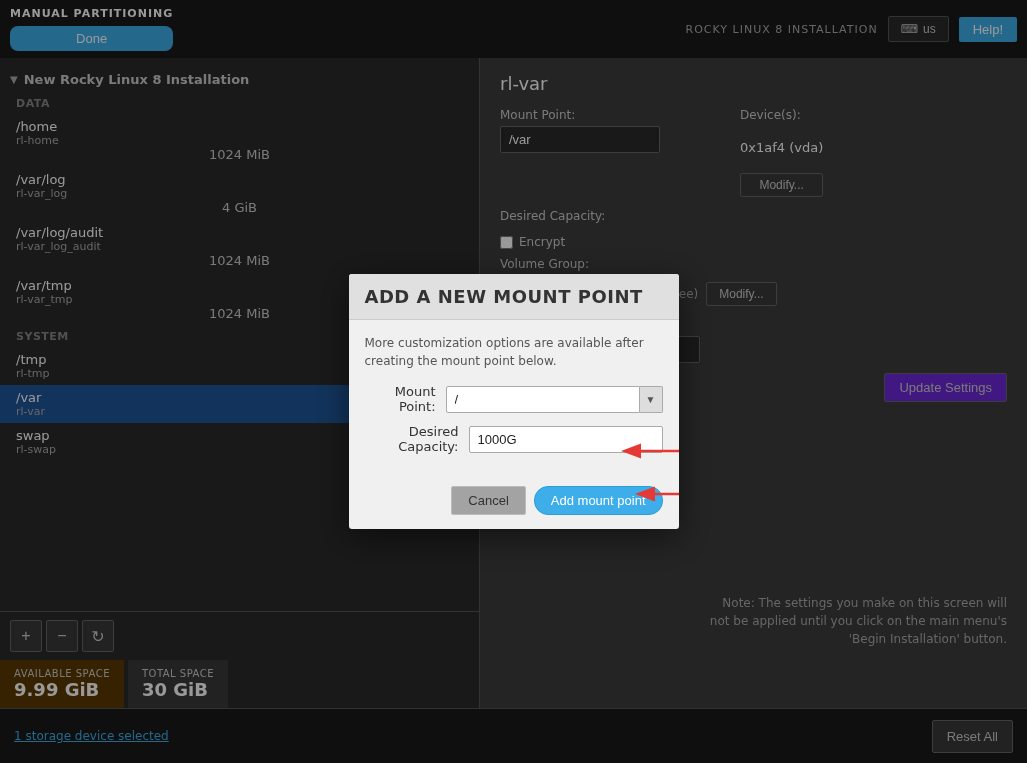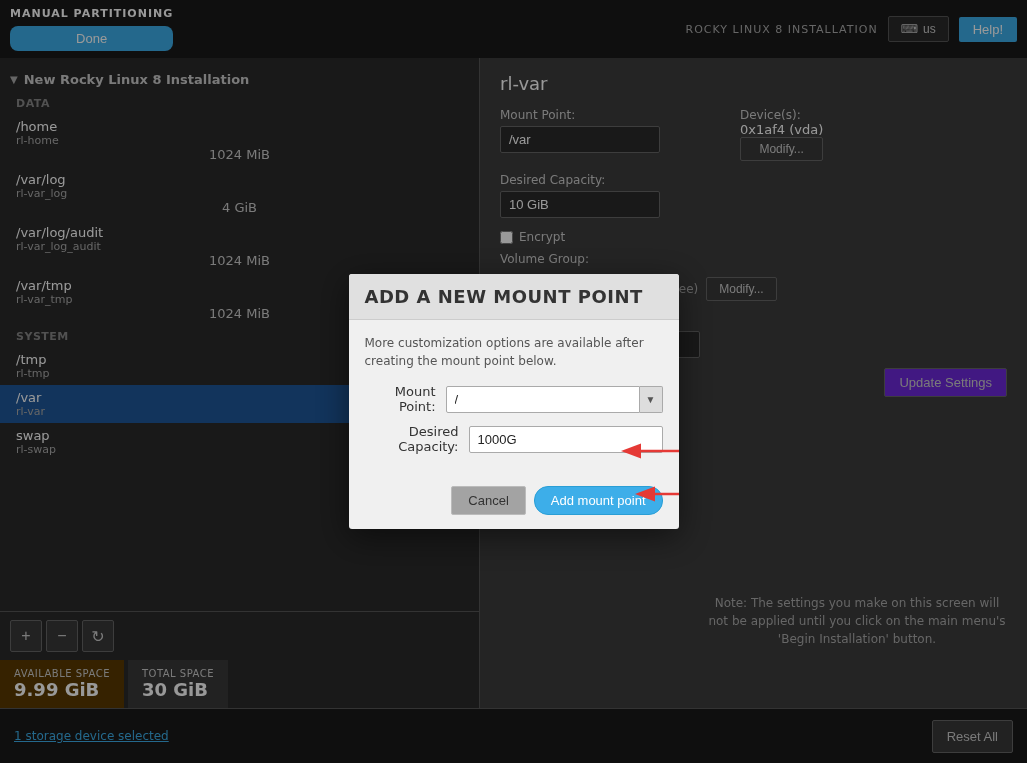--- a/index.html
+++ b/index.html
@@ -181,21 +181,21 @@
     .form-input {
       background: #2a2a2a;
       border: 1px solid #666;
       color: #fff;
       padding: 5px 8px;
       font-size: 13px;
       border-radius: 2px;
       width: 160px;
     }
 
-    .right-col { display: flex; flex-direction: column; gap: 0; }
+    .right-col { display: flex; flex-direction: column; gap: 18px; }
     .right-label { font-size: 12px; color: #ccc; }
     .right-value { font-size: 13px; color: #fff; }
     .modify-btn {
       background: #3a3a3a;
       border: 1px solid #666;
       color: #ccc;
       padding: 4px 12px;
       cursor: pointer;
       border-radius: 2px;
       font-size: 12px;
@@ -246,21 +246,21 @@
       cursor: pointer;
       border-radius: 2px;
       font-size: 13px;
       float: right;
     }
 
     .note-text {
       position: absolute;
       bottom: 60px;
       right: 20px;
-      text-align: center;
+      text-align: right;
       font-size: 12px;
       color: #aaa;
       max-width: 300px;
       line-height: 1.5;
     }
 
     
     .bottom-bar {
       height: 55px;
       background: #1a1a1a;
@@ -512,21 +512,20 @@
       <div class="right-col" style="margin-left:60px;">
         <span class="right-label">Device(s):</span>
         <span class="right-value">0x1af4 (vda)</span>
         <button class="modify-btn">Modify...</button>
       </div>
     </div>
 
     <div class="form-row">
       <div class="form-group">
         <label class="form-label">Desired Capacity:</label>
-        <input class="form-input" value="10 GiB" style="">
       </div>
     </div>
 
     <div class="encrypt-row">
       <input type="checkbox" style="">
       <span class="right-label">Encrypt</span>
     </div>
 
     <div class="section-divider"></div>
 

